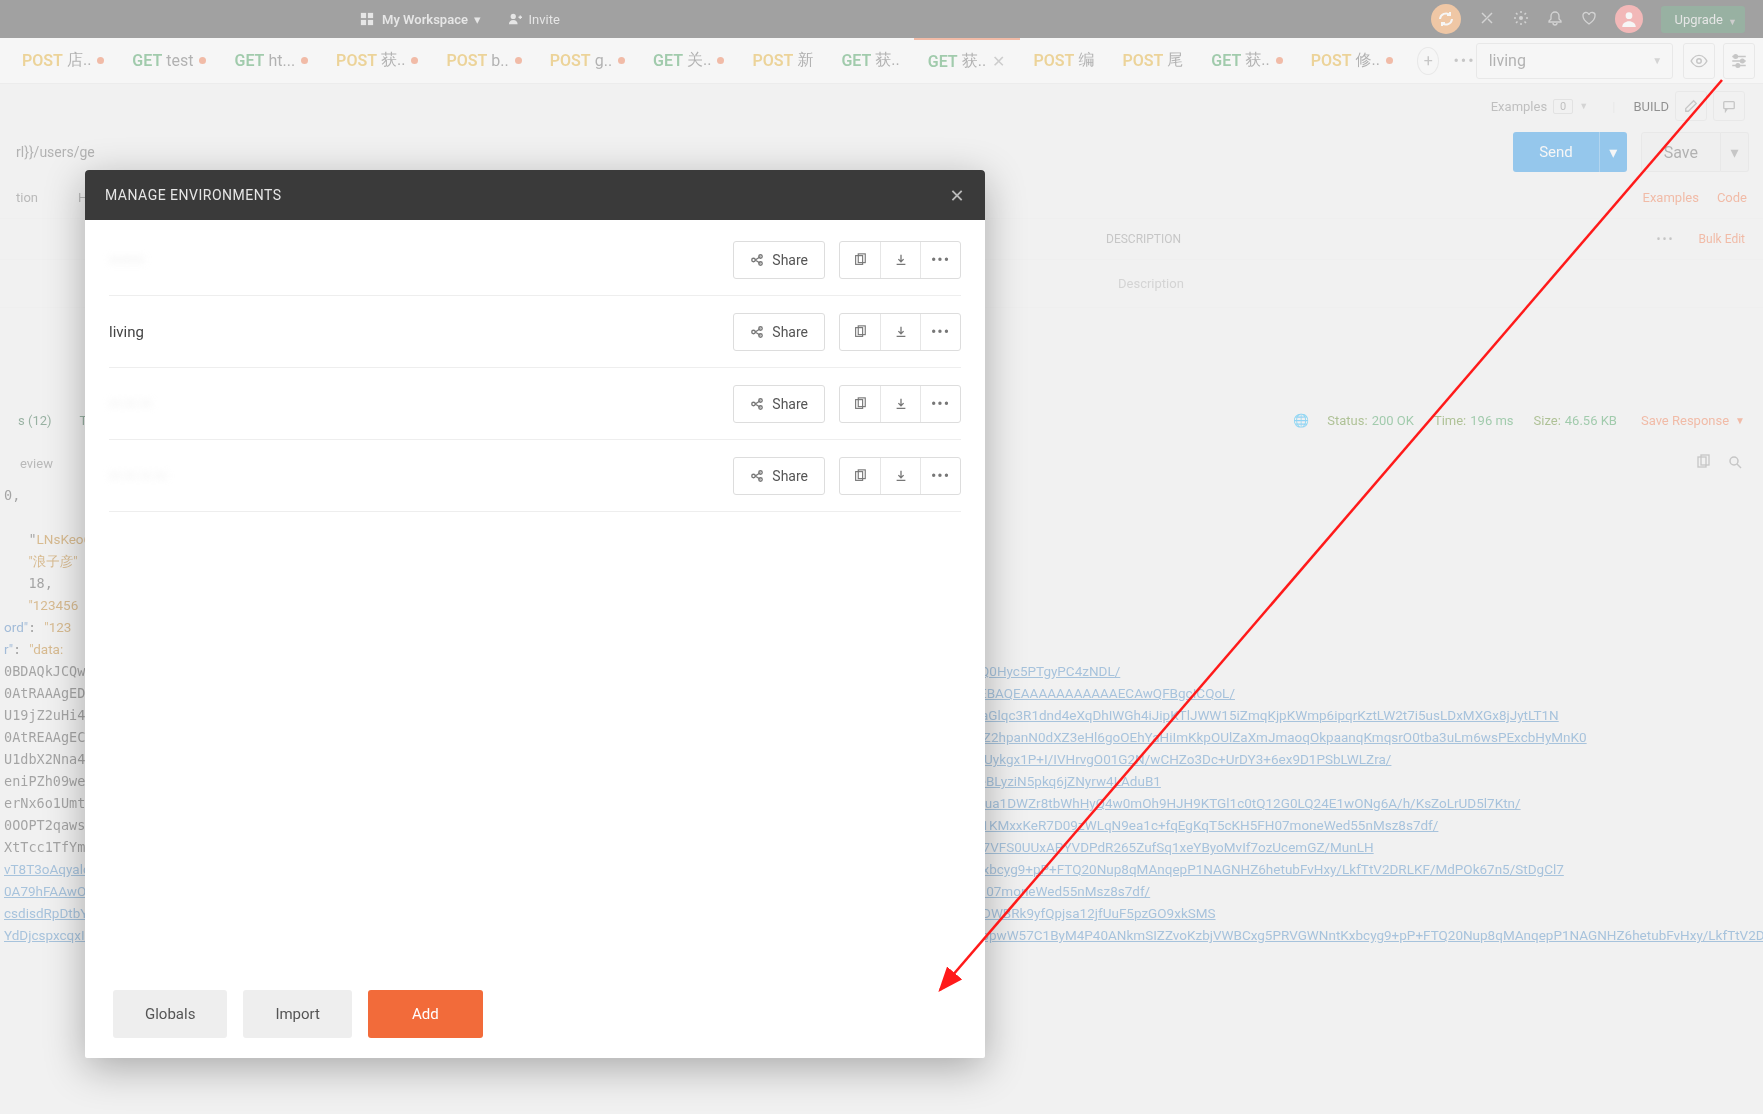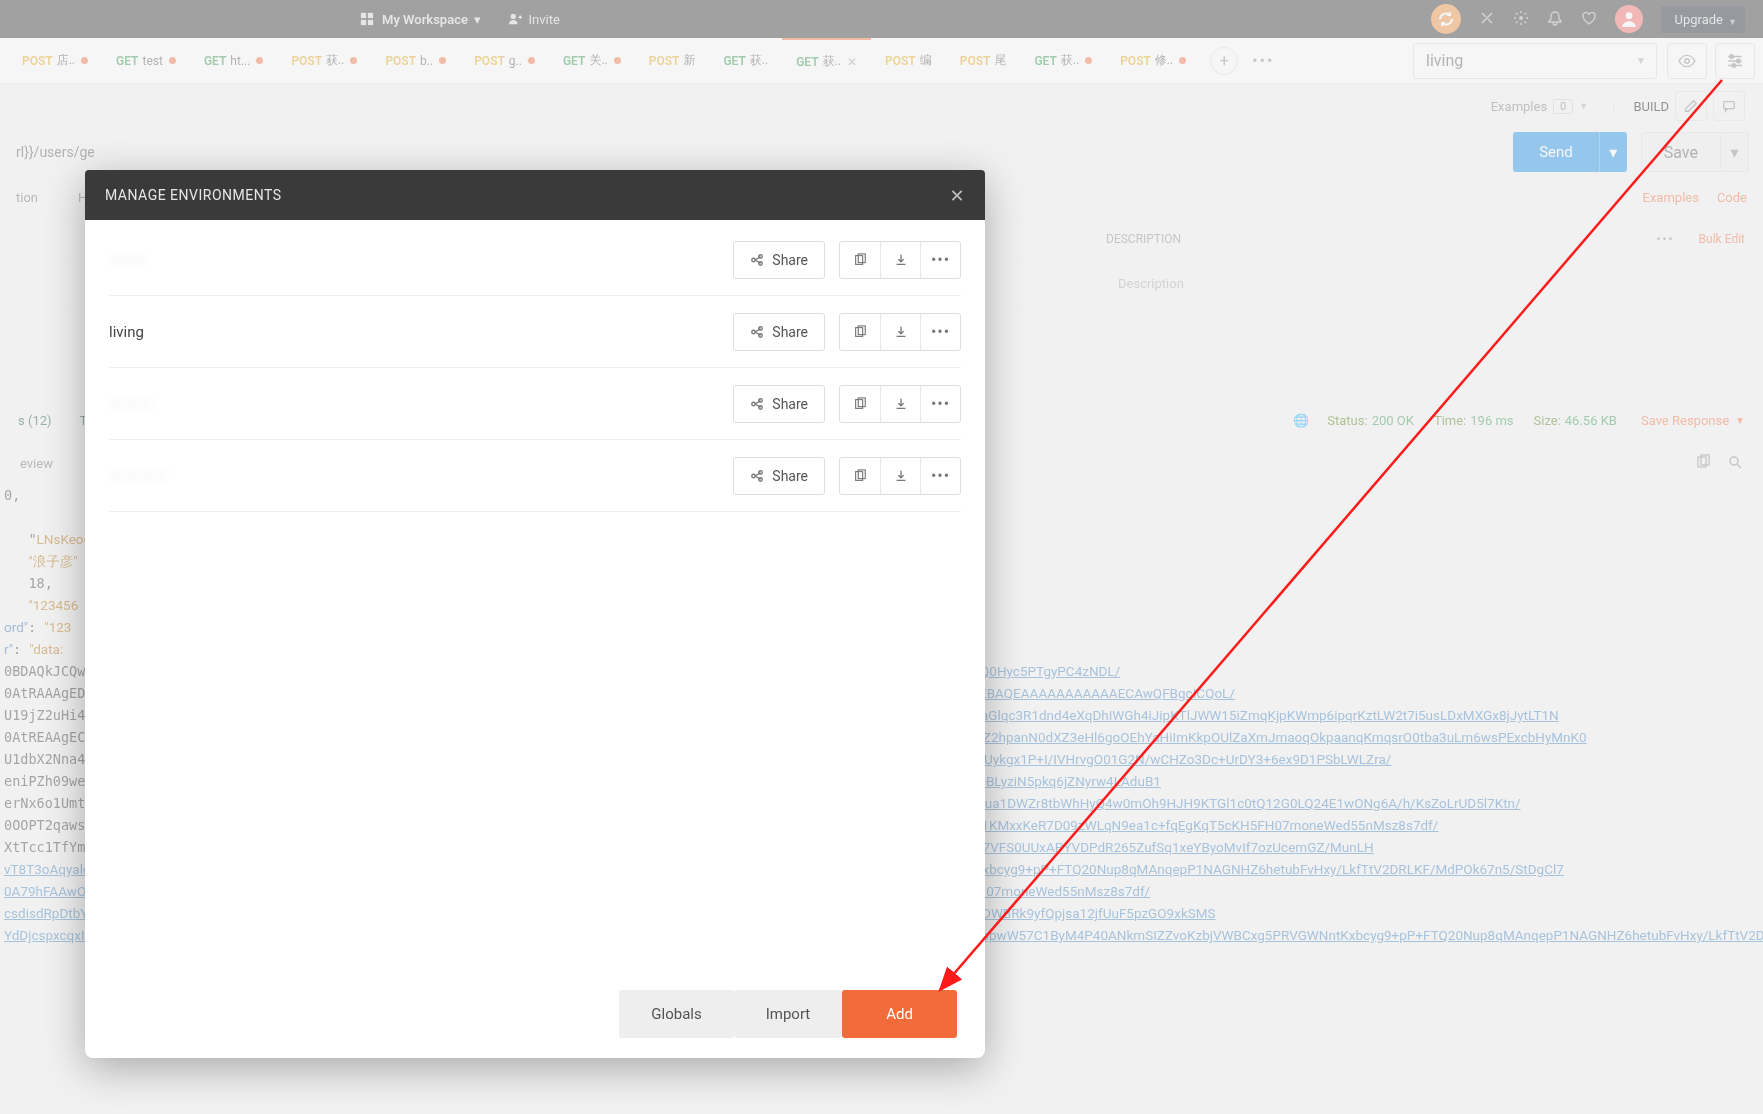--- a/index.html
+++ b/index.html
@@ -8,24 +8,24 @@
 .top-dark .left { flex:1; display:flex; align-items:center; padding-left:360px; }
 .top-dark .ws-icon { width:14px; height:14px; margin-right:8px; }
 .top-dark .ws-icon svg { width:14px; height:14px; fill:#d6d6d6; }
 .top-dark .ws-name { font-weight:600; margin-right:6px; }
 .top-dark .caret { margin-right:28px; }
 .top-dark .invite { display:flex; align-items:center; }
 .top-dark .right { display:flex; align-items:center; gap:18px; padding-right:18px; }
 .top-dark .sync { width:30px; height:30px; border-radius:50%; background:#ed8936; display:flex; align-items:center; justify-content:center; }
 .top-dark .icon-btn svg { width:16px; height:16px; fill:#a8a8a8; }
 .top-dark .avatar { width:28px; height:28px; border-radius:50%; background:#f56565; display:flex; align-items:center; justify-content:center; }
-.top-dark .upgrade { background:#0f172a; padding:6px 22px 6px 14px; border-radius:3px; position:relative; }
+.top-dark .upgrade { background:#14532d; padding:6px 22px 6px 14px; border-radius:3px; position:relative; }
 .top-dark .upgrade .tri { position:absolute; right:8px; top:11px; font-size:9px; color:#999; }
 .tab-strip { background:#fff; height:46px; border-bottom:1px solid #e6e6e6; display:flex; align-items:center; padding-left:8px; }
-.tab-strip .tab { height:46px; display:flex; align-items:center; padding:0 14px; font-size:12px; position:relative; white-space:nowrap; }
+.tab-strip .tab { height:46px; display:flex; align-items:center; padding:0 14px; font-size:16px; position:relative; white-space:nowrap; }
 .tab-strip .tab.active { border-top:2px solid #f26b3a; }
 .tab-strip .tab .method-get { color:#2b9348; font-weight:600; margin-right:4px; }
 .tab-strip .tab .method-post { color:#e6a817; font-weight:600; margin-right:4px; }
 .tab-strip .tab .dot { width:7px; height:7px; border-radius:50%; background:#f26b3a; margin-left:6px; }
 .tab-strip .tab .close { margin-left:6px; color:#999; }
 .tab-strip .plus { width:28px; height:28px; border:1px solid #ddd; border-radius:50%; display:flex; align-items:center; justify-content:center; color:#888; margin-left:10px; }
 .tab-strip .dots3 { margin-left:14px; color:#888; letter-spacing:2px; }
 .tab-strip .spacer { flex:1; }
 .tab-strip .env-select { width:244px; height:36px; border:1px solid #ddd; border-radius:3px; display:flex; align-items:center; padding:0 12px; color:#555; position:relative; margin-right:10px; }
 .tab-strip .env-select .caret2 { position:absolute; right:10px; font-size:10px; color:#aaa; }
@@ -61,34 +61,34 @@
 .resp-bar .size-val { color:#2b9348; margin-right:24px; }
 .resp-bar .save-resp { color:#f26b3a; margin-right:6px; }
 .resp-view { height:42px; display:flex; align-items:center; padding:0 20px; color:#666; font-size:13px; }
 .resp-view .rv-spacer { flex:1; }
 .resp-view .rv-btn { margin-left:16px; color:#888; }
 .code-body { padding:0 4px; font-family:Consolas,Menlo,monospace; font-size:13.5px; line-height:22px; white-space:pre; color:#333; overflow:hidden; }
 .code-body .str { color:#b36b00; }
 .code-body .key { color:#2d6db5; }
 .code-body .url { color:#3a7fbf; text-decoration:underline; }
 .dim-overlay { position:absolute; inset:0; top:0; background:rgba(240,240,240,.6); pointer-events:none; }
-.modal { position:absolute; left:85px; top:170px; width:900px; height:888px; background:#fff; border-radius:8px; box-shadow:0 10px 40px rgba(0,0,0,.3); display:flex; flex-direction:column; z-index:10; }
+.modal { position:absolute; left:85px; top:170px; width:900px; height:888px; background:#fff; border-radius:2px; box-shadow:0 10px 40px rgba(0,0,0,.3); display:flex; flex-direction:column; z-index:10; }
 .modal-header { background:#3a3a3a; color:#e6e6e6; height:50px; display:flex; align-items:center; padding:0 20px; font-size:14px; letter-spacing:.5px; border-radius:4px 4px 0 0; }
 .modal-header .close { margin-left:auto; font-size:18px; color:#bbb; cursor:pointer; }
 .modal-intro { padding:18px 24px 8px; font-size:14px; color:#999; line-height:1.5; }
 .modal-intro .lm { color:#f26b3a; }
 .env-list { padding:4px 24px; flex:1; overflow:auto; }
 .env-row { height:72px; border-bottom:1px solid #eee; display:flex; align-items:center; }
 .env-row .env-name { flex:1; font-size:15px; color:#444; }
 .env-row .env-name.blur { filter:blur(4px); color:#ccc; }
 .env-row .share-btn { border:1px solid #ddd; border-radius:3px; height:38px; padding:0 16px; display:flex; align-items:center; gap:8px; color:#555; font-size:14px; margin-right:14px; }
 .env-row .action-group { border:1px solid #ddd; border-radius:3px; height:38px; display:flex; align-items:center; }
 .env-row .action-group .ab { width:40px; height:100%; display:flex; align-items:center; justify-content:center; color:#777; }
 .env-row .action-group .ab + .ab { border-left:1px solid #e6e6e6; }
-.modal-footer { height:88px; display:flex; align-items:center; justify-content:flex-end; padding:0 28px; }
+.modal-footer { height:88px; display:flex; align-items:center; padding:0 28px; gap:16px; }
 .modal-footer .fb { height:48px; padding:0 32px; border-radius:3px; display:flex; align-items:center; font-size:15px; }
 .modal-footer .fb.secondary { background:#eee; color:#555; }
 .modal-footer .fb.primary { background:#f26b3a; color:#fff; padding:0 44px; }
 .arrow-svg { position:absolute; left:0; top:0; pointer-events:none; z-index:20; }
 </style>
 </head>
 <body>
 
 <div class="app-bg">
   <div class="top-dark">

